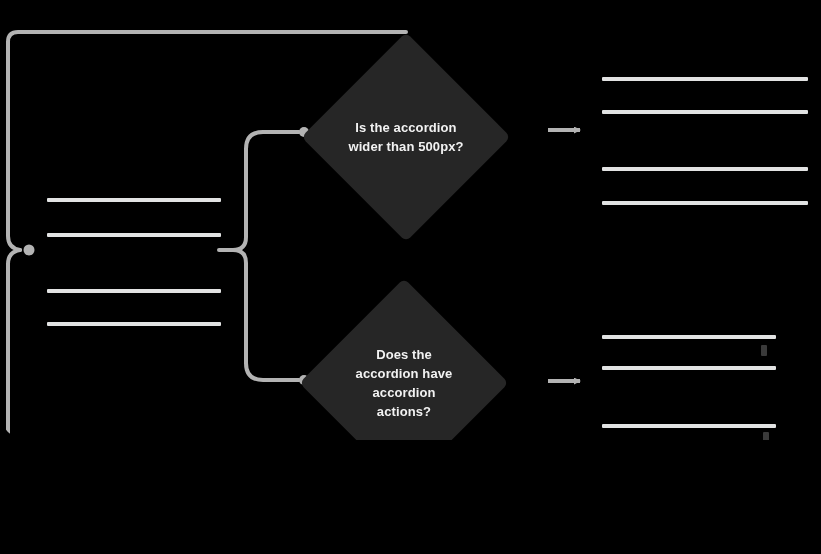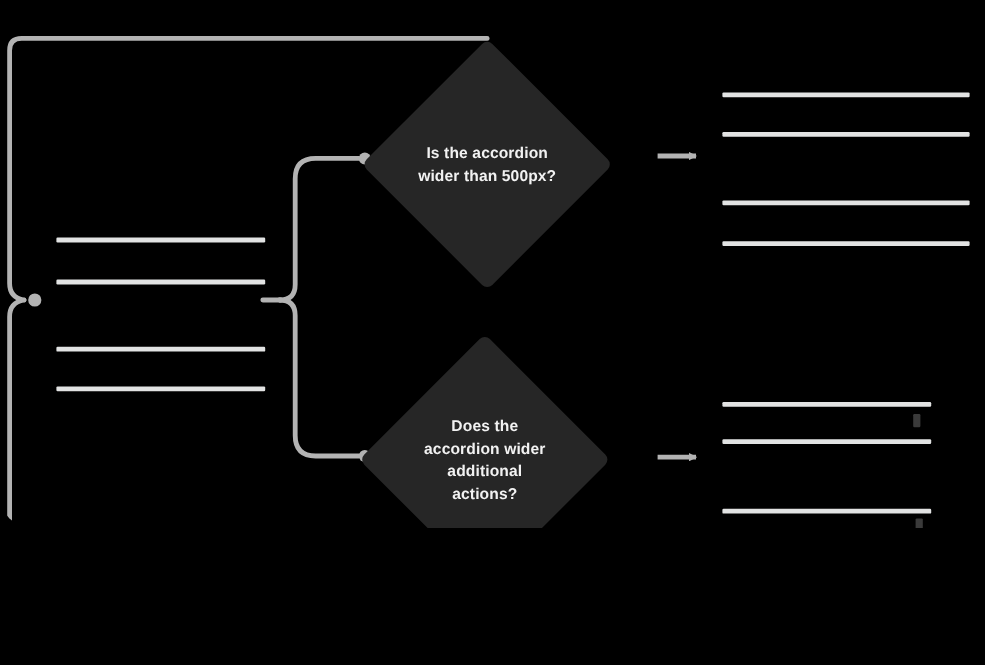--- a/index.html
+++ b/index.html
@@ -114,21 +114,21 @@
     <div class="bar" style="left:47px; top:322px; width:174px;"></div>
   </div>
 
   <div class="diamond-wrap" style="left:332px; top:63px; width:148px; height:148px;">
     <div class="diamond-shape"></div>
     <div class="diamond-label">Is the accordion wider than 500px?</div>
   </div>
 
   <div class="diamond-wrap" style="left:330px; top:309px; width:148px; height:148px;">
     <div class="diamond-shape"></div>
-    <div class="diamond-label">Does the accordion wider additional actions?</div>
+    <div class="diamond-label">Does the accordion have accordion actions?</div>
   </div>
 
   <div class="bar-block" style="left:0; top:0; width:821px; height:554px;">
     <div class="bar" style="left:602px; top:77px; width:206px;"></div>
     <div class="bar" style="left:602px; top:110px; width:206px;"></div>
     <div class="bar" style="left:602px; top:167px; width:206px;"></div>
     <div class="bar" style="left:602px; top:201px; width:206px;"></div>
   </div>
 
   <div class="bar-block" style="left:0; top:0; width:821px; height:554px;">

